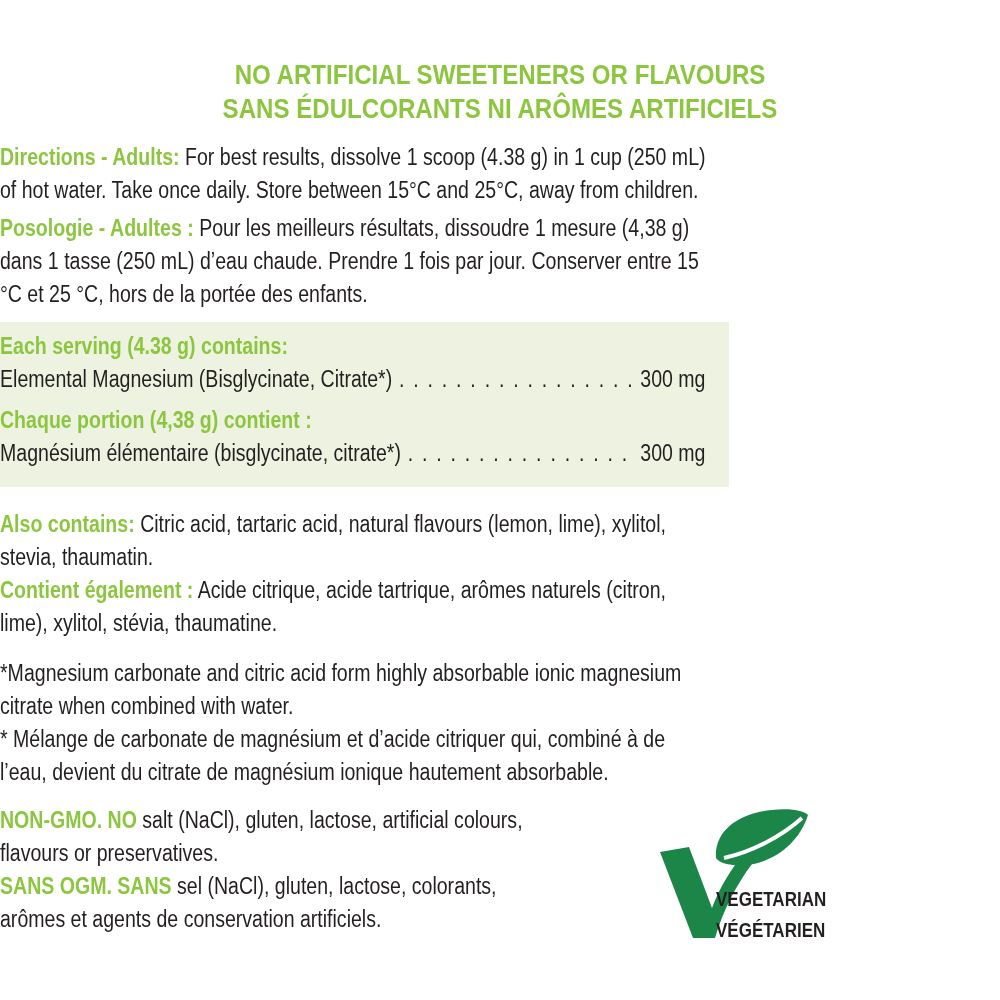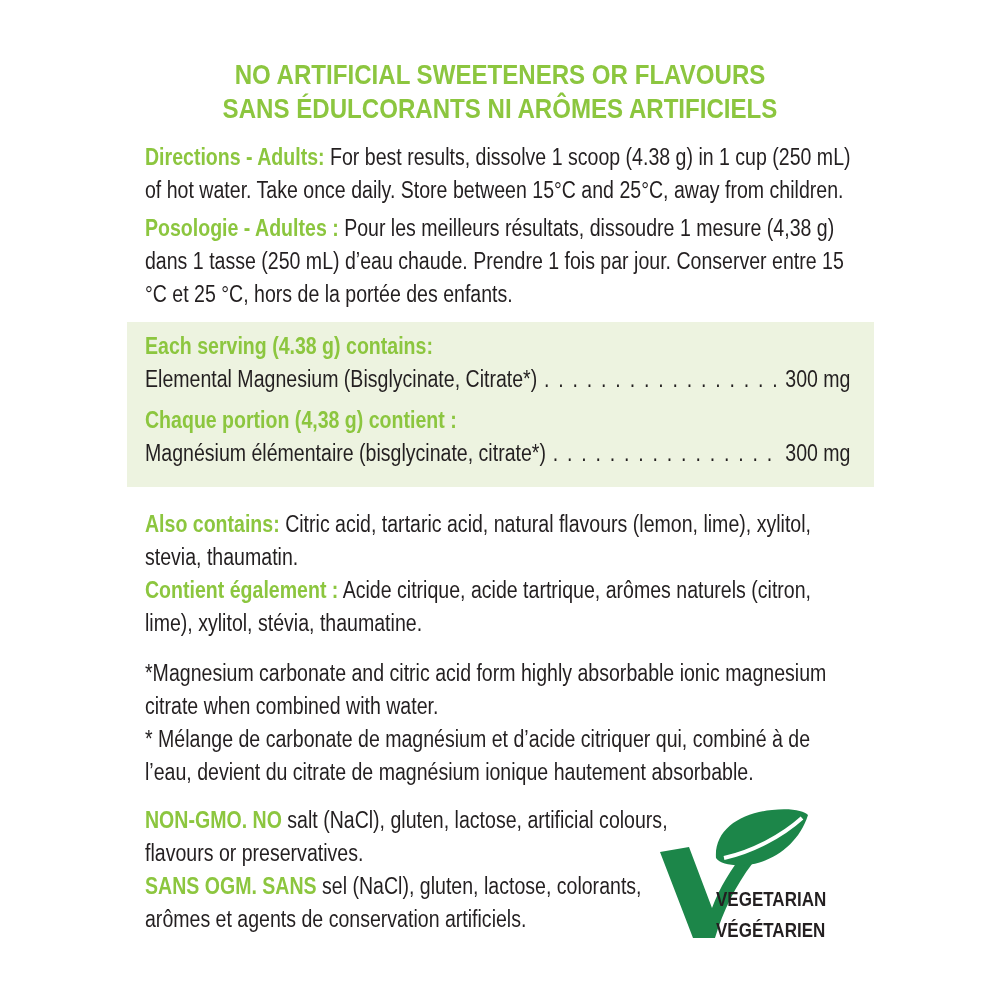--- a/index.html
+++ b/index.html
@@ -21,21 +21,21 @@
   .claim{
     padding-top:58px;
     text-align:center;
     font-weight:bold;
     font-size:28px;
     line-height:34px;
     color:var(--green);
     transform:scaleX(0.86);
   }
   
-  .main{margin-left:145px;width:710px;}
+  .main{width:710px;}
   .para{margin:0;font-size:23px;line-height:33px;}
   .condensed{width:835px;transform:scaleX(0.85);transform-origin:0 0;}
   .narrow{width:615px;}
   .lead{font-weight:bold;color:var(--green);}
   .directions{margin-top:15px;}
   .posologie{margin-top:5px;}
   
   .panel{
     margin-top:11px;
     margin-left:-18px;

